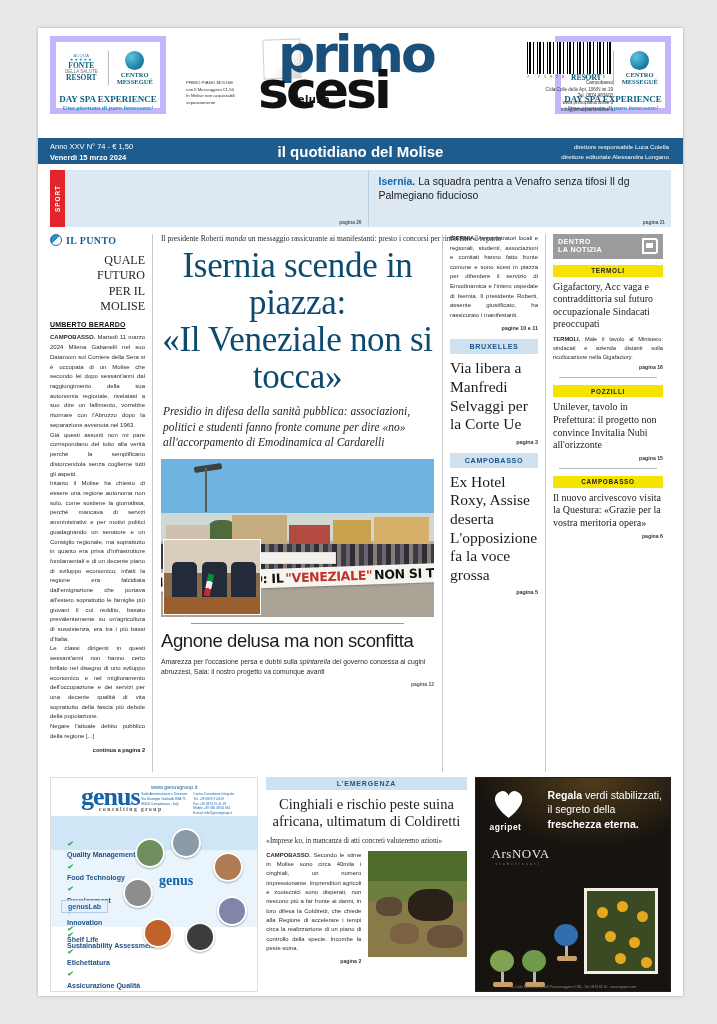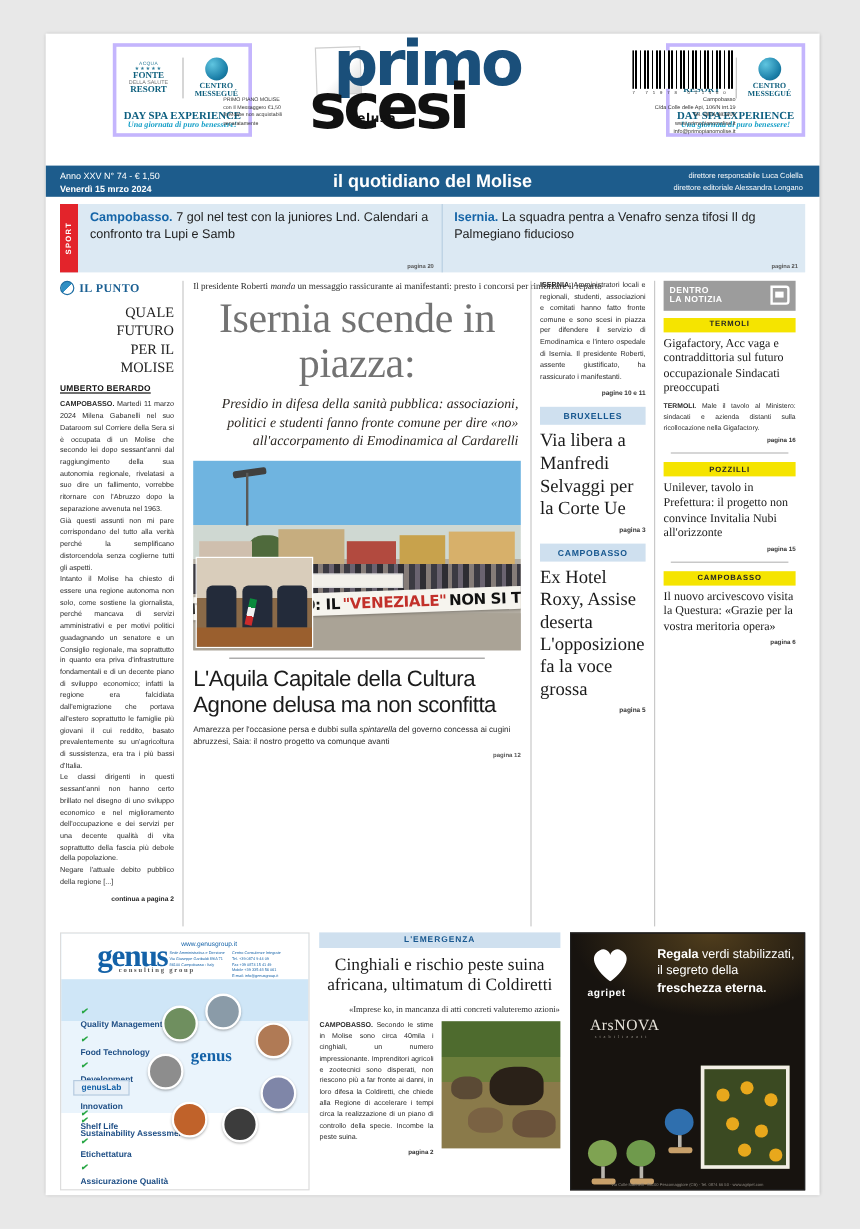--- a/index.html
+++ b/index.html
@@ -14,22 +14,22 @@
     left: 38px; top: 28px;
     width: 645px; height: 968px;
     background: #ffffff;
     box-shadow: 0 0 3px rgba(0,0,0,.28);
     overflow: hidden;
   }
 
   
   .masthead { position: relative; height: 110px; }
   .promo-box {
-    position: absolute; border: 3px solid #c4b5fd; background: #fff;
-    text-align: center; padding: 4px 3px 3px; margin-left: 44px;
+    position: absolute; border: 6px solid #c4b5fd; background: #fff;
+    text-align: center; padding: 4px 3px 3px;
   }
   .promo-left  { left: 12px;  top: 8px; width: 116px; height: 78px; }
   .promo-right { right: 12px; top: 8px; width: 116px; height: 78px; }
   .promo-logos { display: flex; align-items: center; justify-content: center; height: 44px; }
   .promo-logo { width: 50px; text-align: center; color: #1a6b8a; line-height: 1.0; }
   .promo-sep { width: 1px; height: 34px; background: #bbb; margin: 0 4px; }
   .fonte-top { font-size: 4px; letter-spacing: .3px; color: #2d7d9a; }
   .fonte-stars { font-size: 4px; color: #2d7d9a; letter-spacing: 1px; }
   .fonte-name { font-family: "Liberation Serif", serif; font-size: 7.5px; font-weight: bold; color: #0e5f7d; line-height: 1.05; }
   .fonte-sub { font-size: 4.5px; color: #777; }
@@ -127,25 +127,25 @@
   .continua { font-size: 5.6px; font-weight: bold; text-align: right; margin-top: 5px; color: #222; }
 
   
   .kicker {
     font-family: "Liberation Serif", serif; font-size: 7.6px; color: #2b2b2b;
     text-align: center; margin-bottom: 4px; white-space: nowrap;
   }
   .kicker i { font-style: italic; }
   .headline {
     font-family: "Liberation Serif", serif; font-size: 35px; line-height: 1.06;
-    text-align: center; color: #737373; letter-spacing: -.3px;
+    text-align: center; color: #0c4a6e; letter-spacing: -.3px;
   }
   .subhead {
     font-family: "Liberation Serif", serif; font-style: italic; font-size: 11.5px;
-    line-height: 1.34; text-align: right; color: #2a2520; margin: 9px 2px 8px;
+    line-height: 1.34; text-align: left; color: #2a2520; margin: 9px 2px 8px;
   }
   .photo-main {
     position: relative; width: 100%; height: 158px; overflow: hidden;
     background: linear-gradient(#6fb4e0 0 34%, #cfd8d2 34% 52%, #b3ada2 52% 100%);
   }
   .sky-pole { position: absolute; left: 16%; top: 6%; width: 2px; height: 28%; background: #5a5a58; }
   .sky-lamp { position: absolute; left: 12%; top: 4%; width: 28px; height: 6px; background: #40403f; transform: rotate(-8deg); border-radius: 2px;}
   .bld { position: absolute; bottom: 44%; }
   .b1 { left: 2%;  width: 16%; height: 14%; background: #cfbfae; }
   .b2 { left: 26%; width: 20%; height: 20%; background: #c6ad7f; }
@@ -244,21 +244,21 @@
   .wheel .node { position: absolute; width: 30px; height: 30px; border-radius: 50%; border: 2px solid #fff;
                  box-shadow: 0 1px 2px rgba(0,0,0,.3); }
   .genus-center { position: absolute; left: 108px; top: 95px; font-family: "Liberation Serif", serif;
                   font-weight: bold; font-size: 14px; color: #1462a8; }
   .genuslab { position: absolute; left: 10px; top: 122px; background: #e7eff7; border: 1px solid #b6cbe0;
               padding: 2px 6px; font-size: 7px; font-weight: bold; color: #1462a8; }
 
   .tag-emerg { background: #cfe0ef; color: #17578f; font-size: 7px; font-weight: bold;
                text-align: center; padding: 3px 0; letter-spacing: .8px; margin-bottom: 6px; }
   .em-title { font-family: "Liberation Serif", serif; font-size: 14.5px; line-height: 1.2; color: #1b1b1b; text-align: center; }
-  .em-sub { font-family: "Liberation Serif", serif; font-size: 7.2px; color: #2b2b2b; margin: 6px 0 6px; text-align: right; }
+  .em-sub { font-family: "Liberation Serif", serif; font-size: 7.2px; color: #2b2b2b; margin: 6px 0 6px; text-align: left; }
   .em-row { display: flex; gap: 7px; }
   .em-text { width: 95px; font-size: 5.9px; line-height: 1.58; text-align: justify; color: #2b2b2b; }
   .em-text b { font-weight: bold; }
   .em-photo { flex: 1; height: 106px; overflow: hidden;
               background: linear-gradient(#4e6b2e 0 28%, #6d7f3c 28% 48%, #8a7a4a 48% 100%); position: relative; }
   .boar { position: absolute; background: #2a2118; border-radius: 45% 40% 35% 40%; }
   .bo1 { left: 40%; top: 36%; width: 46%; height: 30%; }
   .bo2 { left: 8%;  top: 44%; width: 26%; height: 18%; background: #5b4a35; }
   .bo3 { left: 22%; top: 68%; width: 30%; height: 20%; background: #7a6243; }
   .bo4 { left: 60%; top: 70%; width: 36%; height: 22%; background: #6b533b; }
@@ -362,23 +362,20 @@
     <div class="directors">
       <div>direttore responsabile Luca Colella</div>
       <div>direttore editoriale Alessandra Longano</div>
     </div>
   </div>
 
   <div class="sportbar">
     <div class="sport-tab">SPORT</div>
 
     <div class="sport-cell">
-      <div class="txt">
-        <b>Campobasso.</b><span> 7 gol nel test con la juniores Lnd. Calendari a confronto tra Lupi e Samb</span>
-      </div>
       <div class="pg">pagina 20</div>
     </div>
 
 
     <div class="sport-cell">
       <div class="txt">
         <b>Isernia.</b><span> La squadra pentra a Venafro senza tifosi Il dg Palmegiano fiducioso</span>
       </div>
       <div class="pg">pagina 21</div>
     </div>
@@ -402,20 +399,21 @@
       </div>
       <div class="continua">continua a pagina 2</div>
     </div>
 
     <div class="col-main">
       <div class="kicker">
         <span>Il presidente Roberti </span><i>manda</i><span> un messaggio rassicurante ai manifestanti: presto i concorsi per rinforzare il reparto</span>
       </div>
       <div class="headline">
         <div>Isernia scende in piazza:</div>
+        <div>«Il Veneziale non si tocca»</div>
       </div>
       <div class="subhead">Presidio in difesa della sanità pubblica: associazioni, politici e studenti fanno fronte comune per dire «no» all'accorpamento di Emodinamica al Cardarelli</div>
 
       <div class="photo-main">
         <div class="sky-lamp"></div>
         <div class="sky-pole"></div>
         <div class="tree"></div>
         <div class="bld b1"></div>
         <div class="bld b2"></div>
         <div class="bld b3"></div>
@@ -434,21 +432,20 @@
           <div class="man m1"></div>
           <div class="man m2"></div>
           <div class="man m3"></div>
           <div class="sash"></div>
           <div class="desk"></div>
         </div>
       </div>
 
       <div class="rule-top"></div>
       <div class="sub-head2">
-        <div>L'Aquila Capitale della Cultura</div>
         <div>Agnone delusa ma non sconfitta</div>
       </div>
       <div class="sub-body">
         <span>Amarezza per l'occasione persa e dubbi sulla </span><i>spintarella</i><span> del governo concessa ai cugini abruzzesi, Saia: il nostro progetto va comunque avanti</span>
       </div>
       <div class="pg-right">pagina 12</div>
     </div>
 
     <div class="col-mid">
       <div class="mid-body">

